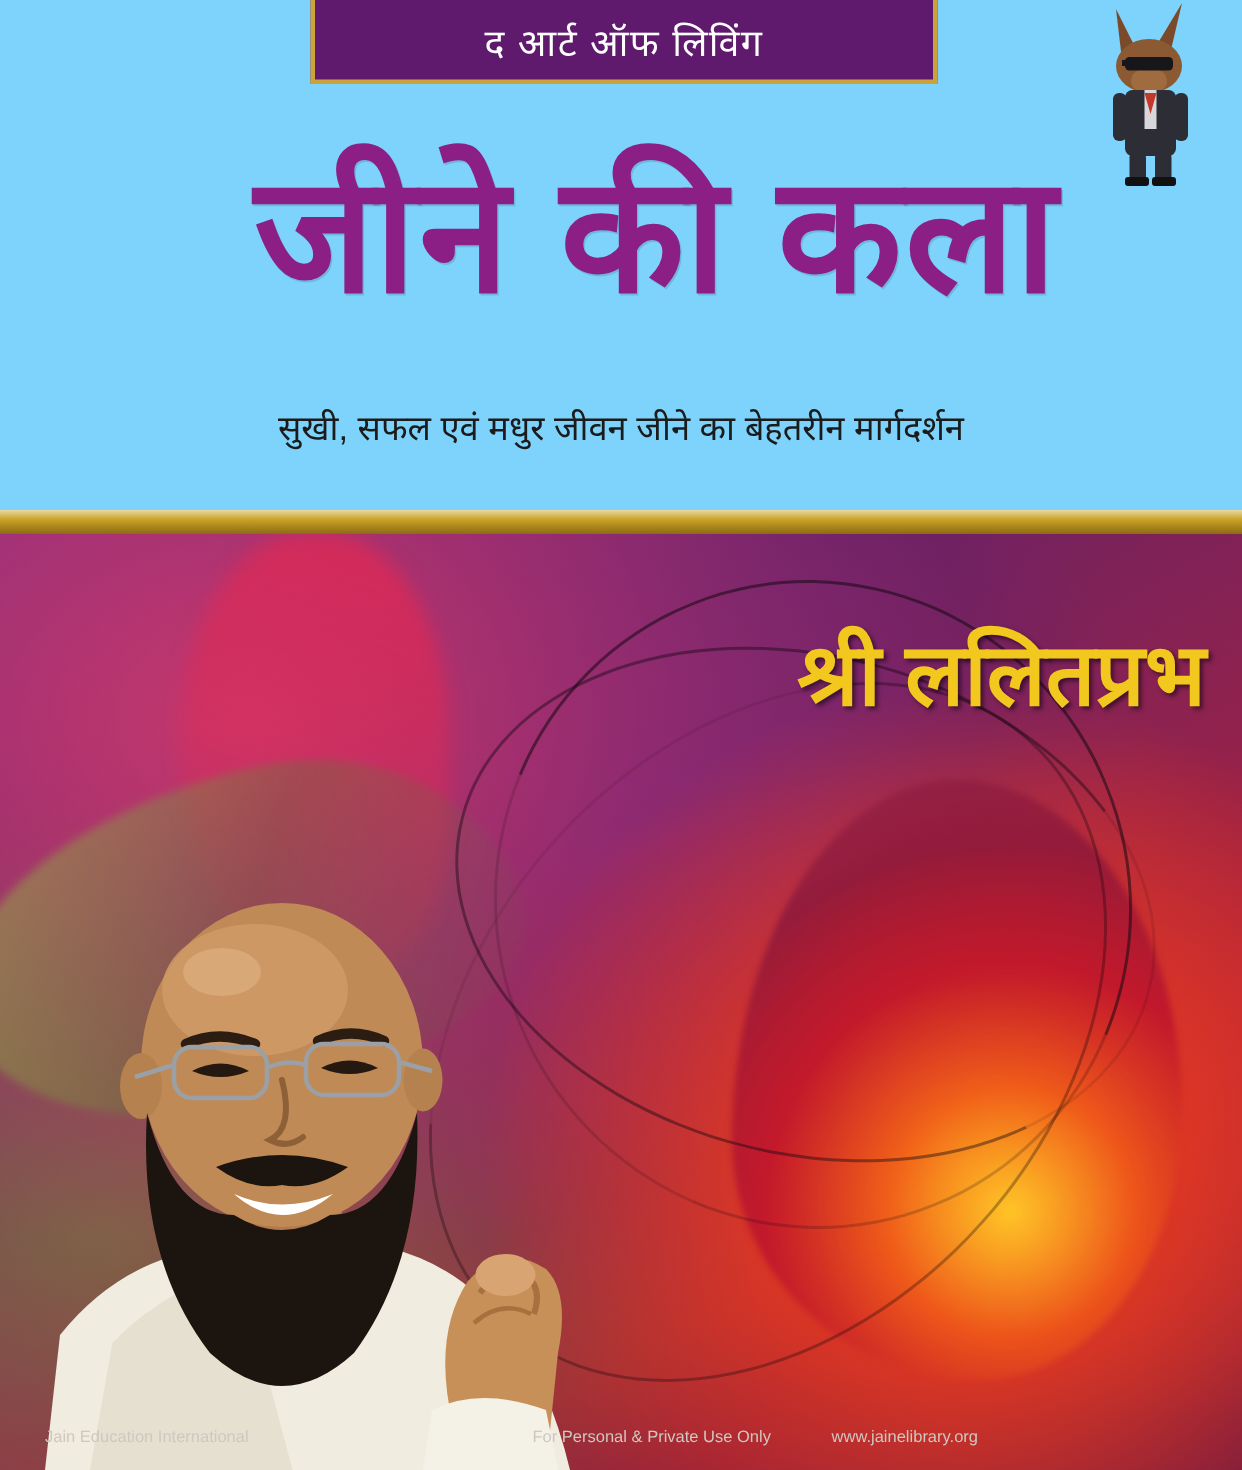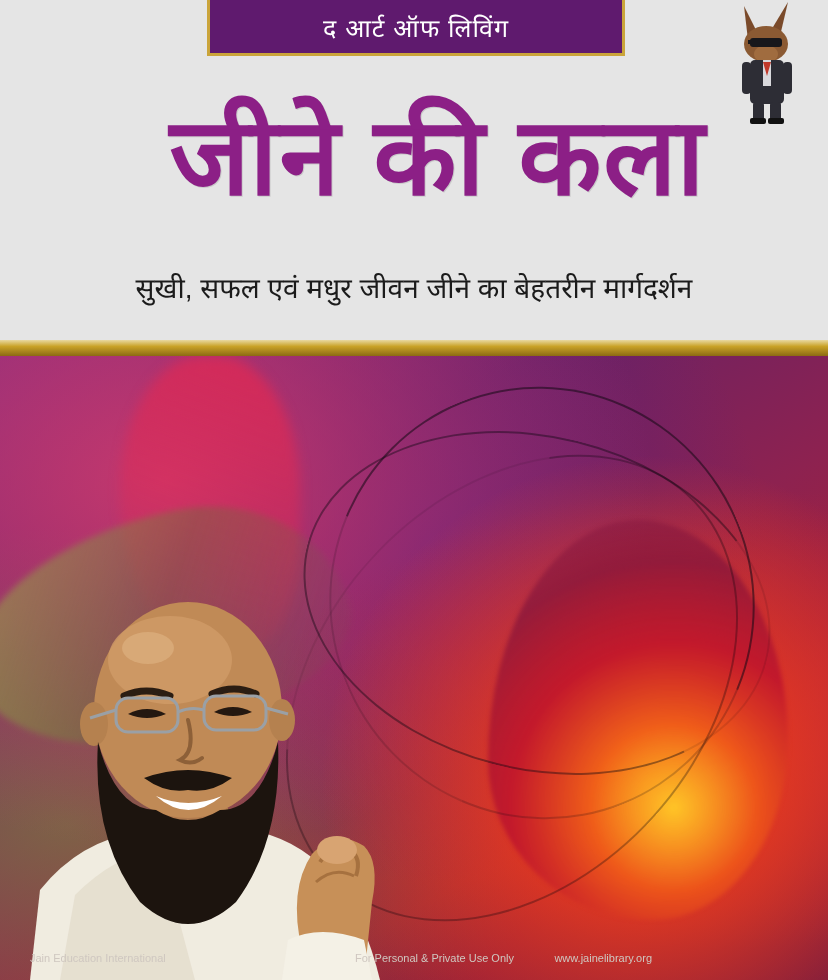--- a/index.html
+++ b/index.html
@@ -20,21 +20,21 @@
     background: #ffffff;
     overflow: hidden;
   }
 
   
   .top-band {
     position: absolute;
     left: 0; top: 0;
     width: 828px;
     height: 348px;
-    background: #e5e5e5;
+    background: #7dd3fc;
   }
 
   
   .publisher-ribbon {
     position: absolute;
     left: 207px;
     top: 0px;
     width: 418px;
     height: 56px;
     background: #5f1a6e;
@@ -81,21 +81,21 @@
   }
 
   
   .subtitle {
     position: absolute;
     left: 0;
     top: 268px;
     width: 828px;
     text-align: center;
     color: #1b1b1b;
-    font-size: 28px;
+    font-size: 23px;
     font-family: "Liberation Sans", sans-serif;
     white-space: nowrap;
   }
 
   
   .divider {
     position: absolute;
     left: 0;
     top: 340px;
     width: 828px;
@@ -264,20 +264,21 @@
 
   <div class="artwork">
     <div class="art-bg"></div>
     <div class="art-streak"></div>
     <div class="art-leaf"></div>
     <div class="art-blob"></div>
     <div class="art-dark-swirl"></div>
     <div class="art-dark-swirl s2"></div>
     <div class="art-dark-swirl s3"></div>
 
+    <div class="author">श्री ललितप्रभ</div>
 
     <div class="portrait">
       <svg viewBox="0 0 400 470" width="400" height="470" aria-hidden="true">
 
         <path d="M10 470 L20 380 Q60 330 120 322 L240 322 Q330 345 360 470 Z" fill="#f0ece0"></path>
         <path d="M40 470 L55 385 Q95 345 140 338 L175 470 Z" fill="#e6e0d0"></path>
 
         <path d="M120 300 L120 345 Q165 370 210 342 L208 298 Z" fill="#b07a4e"></path>
 
         <ellipse cx="168" cy="200" rx="94" ry="108" fill="#c08a56"></ellipse>

